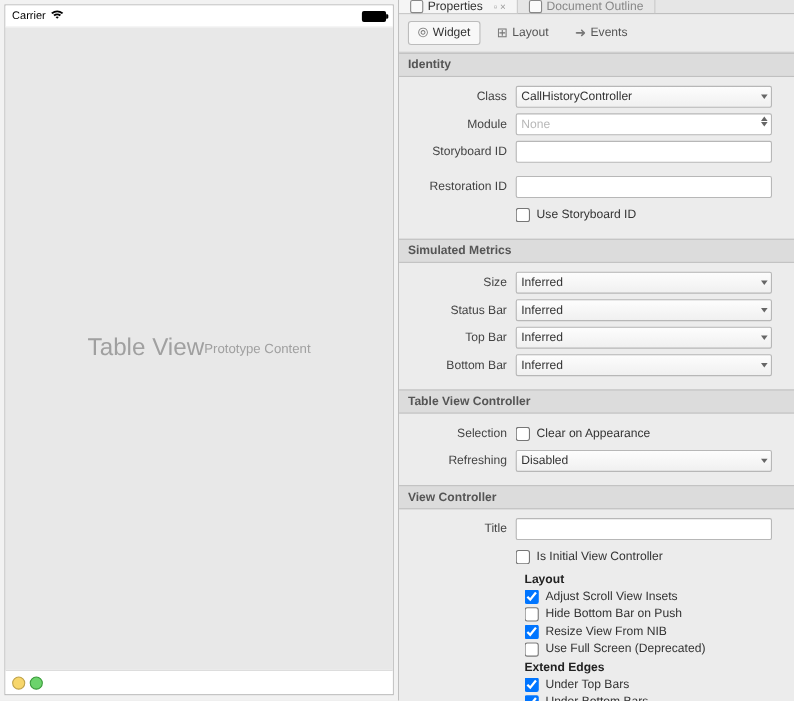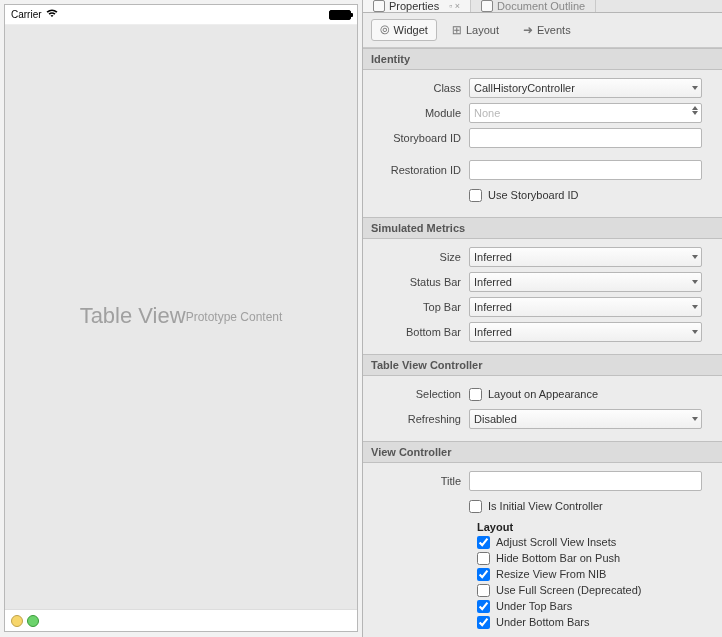--- a/index.html
+++ b/index.html
@@ -333,21 +333,21 @@
         </div>
     </div>
   </div>
 
   <div class="section-header">Table View Controller</div>
   <div class="section-body">
     <div class="form-row">
       <div class="form-label">Selection</div>
       <div class="form-control check-row">
         <input type="checkbox" style="">
-        <span class="sub-label">Layout on Appearance</span>
+        <span class="sub-label">Clear on Appearance</span>
       </div>
     </div>
     <div class="form-row">
       <div class="form-label">Refreshing</div>
       <div class="form-control">
           <div class="sel-wrap">
         <select class="sel"><option>Disabled</option></select>
       </div>
         </div>
     </div>
@@ -380,20 +380,21 @@
         <span class="sub-label">Hide Bottom Bar on Push</span>
       </div>
       <div class="check-row">
         <input type="checkbox" checked="" style="">
         <span class="sub-label">Resize View From NIB</span>
       </div>
       <div class="check-row">
         <input type="checkbox" style="">
         <span class="sub-label">Use Full Screen (Deprecated)</span>
       </div>
+      <div class="bold">Extend Edges</div>
       <div class="check-row">
         <input type="checkbox" checked="" style="">
         <span class="sub-label">Under Top Bars</span>
       </div>
       <div class="check-row">
         <input type="checkbox" checked="" style="">
         <span class="sub-label">Under Bottom Bars</span>
       </div>
 
     </div>

